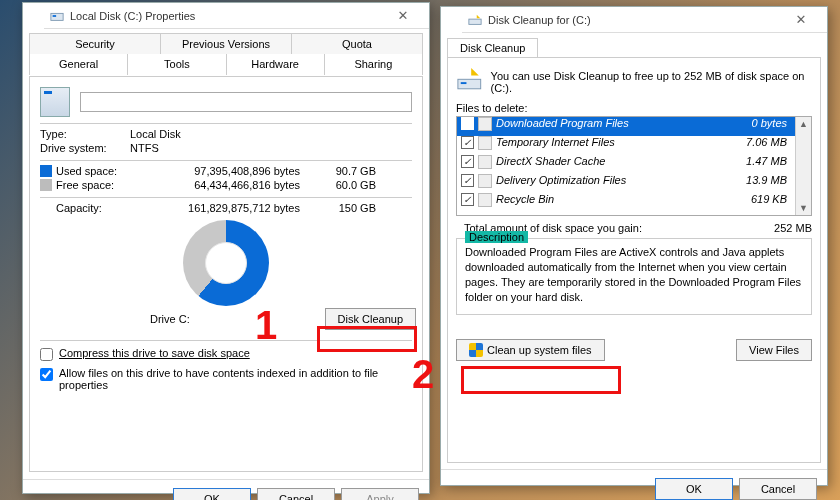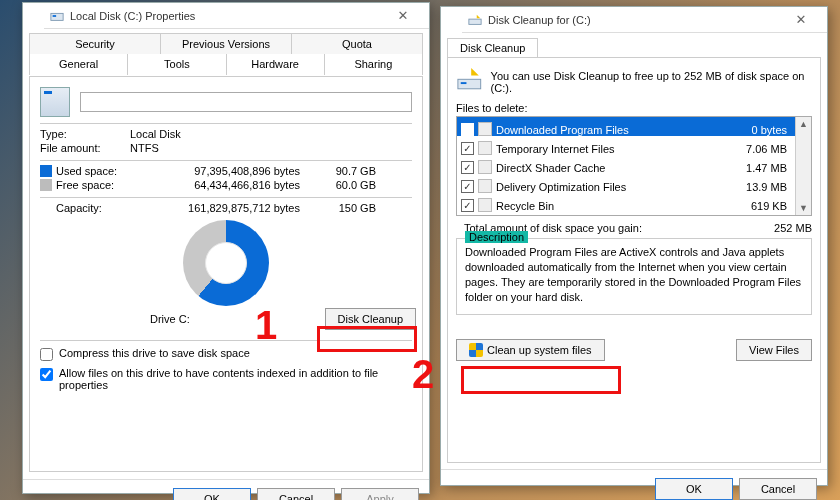--- a/index.html
+++ b/index.html
@@ -50,21 +50,21 @@
 .dctabs { margin: 4px 6px 0 6px; }
 .dctab { display:inline-block; padding: 3px 12px; border: 1px solid #ccc; border-bottom: 1px solid #fff; position: relative; top: 1px; background: #fff; }
 .dcpane { border: 1px solid #ccc; margin: 0 6px 6px 6px; padding: 8px 8px; height: 406px; position: relative; }
 .intro { display:flex; gap:8px; margin-bottom: 8px; align-items: flex-end; }
 .intro .dicon { width: 28px; height: 28px; }
 .flab { margin: 2px 0 2px 0; }
 .flist { border: 1px solid #aaa; height: 100px; overflow: hidden; position: relative; }
 .flist .scrl { position:absolute; right:0; top:0; bottom:0; width:16px; background:#f0f0f0; border-left:1px solid #ccc; }
 .flist .scrl:before { content:"▲"; position:absolute; top:2px; left:3px; font-size:9px; color:#666; }
 .flist .scrl:after { content:"▼"; position:absolute; bottom:2px; left:3px; font-size:9px; color:#666; }
-.frow { display:flex; align-items:flex-end; height:19px; padding: 0 4px; }
+.frow { display:flex; align-items:flex-start; height:19px; padding: 0 4px; font-style: italic; }
 .frow.sel { background:#0a6bd6; color:#fff; }
 .frow .cb { width:13px; height:13px; border:1px solid #666; background:#fff; margin-right:4px; display:flex; align-items:center; justify-content:center; font-size:10px; line-height:1; color:#333; }
 .frow .fic { width:14px; height:14px; margin-right:4px; background:#eee; border:1px solid #bbb; }
 .frow .fname { flex:1; white-space:nowrap; overflow:hidden; }
 .frow .fsize { width:60px; text-align:right; padding-right:4px; }
 .frow.sel .cb { color:#fff; border-color:#fff; }
 .totrow { display:flex; margin:6px 0 4px 8px; }
 .totrow .fsize { margin-left:auto; }
 .group { border:1px solid #ccc; padding: 6px 8px 10px 8px; margin-top:2px; position:relative; }
 .group .glabel { position:absolute; top:-8px; left:8px; background:#14b8a6; padding:0 4px; }
@@ -98,21 +98,21 @@
     <div class="row">
       <div class="driveicon"></div>
       <input class="namebox" style="">
     </div>
     <hr>
     <div class="row">
         <div class="lbl">Type:</div>
         <div class="val">Local Disk</div>
       </div>
     <div class="row">
-        <div class="lbl">File amount:</div>
+        <div class="lbl">Drive system:</div>
         <div class="val">NTFS</div>
       </div>
     <hr>
     <div class="row">
         <div class="sq blue"></div>
         <div class="lbl">Used space:</div>
         <div class="numcol">97,395,408,896 bytes</div>
         <div class="szcol">90.7 GB</div>
       </div>
     <div class="row">
@@ -129,21 +129,21 @@
         <div class="szcol">150 GB</div>
       </div>
     <div class="donut"></div>
     <div class="row" style="justify-content:space-between; padding:0 6px 0 110px;align-items:center;">
       <span>Drive C:</span>
       <button class="wbtn" style="position:relative; left:10px;">Disk Cleanup</button>
     </div>
     <hr style="margin-top:10px">
     <label class="chk">
         <input type="checkbox" style="">
-        <span style="text-decoration-color:#000;">Compress this drive to save disk space</span>
+        <span style="text-decoration:underline; text-decoration-color:#000;">Compress this drive to save disk space</span>
       </label>
     <label class="chk">
         <input type="checkbox" checked="" style="">
         <span>Allow files on this drive to have contents indexed in addition to file properties</span>
       </label>
   </div>
   <div class="btnrow">
     <button class="wbtn def">OK</button>
     <button class="wbtn">Cancel</button>
     <button class="wbtn" style="color:#888">Apply</button>

